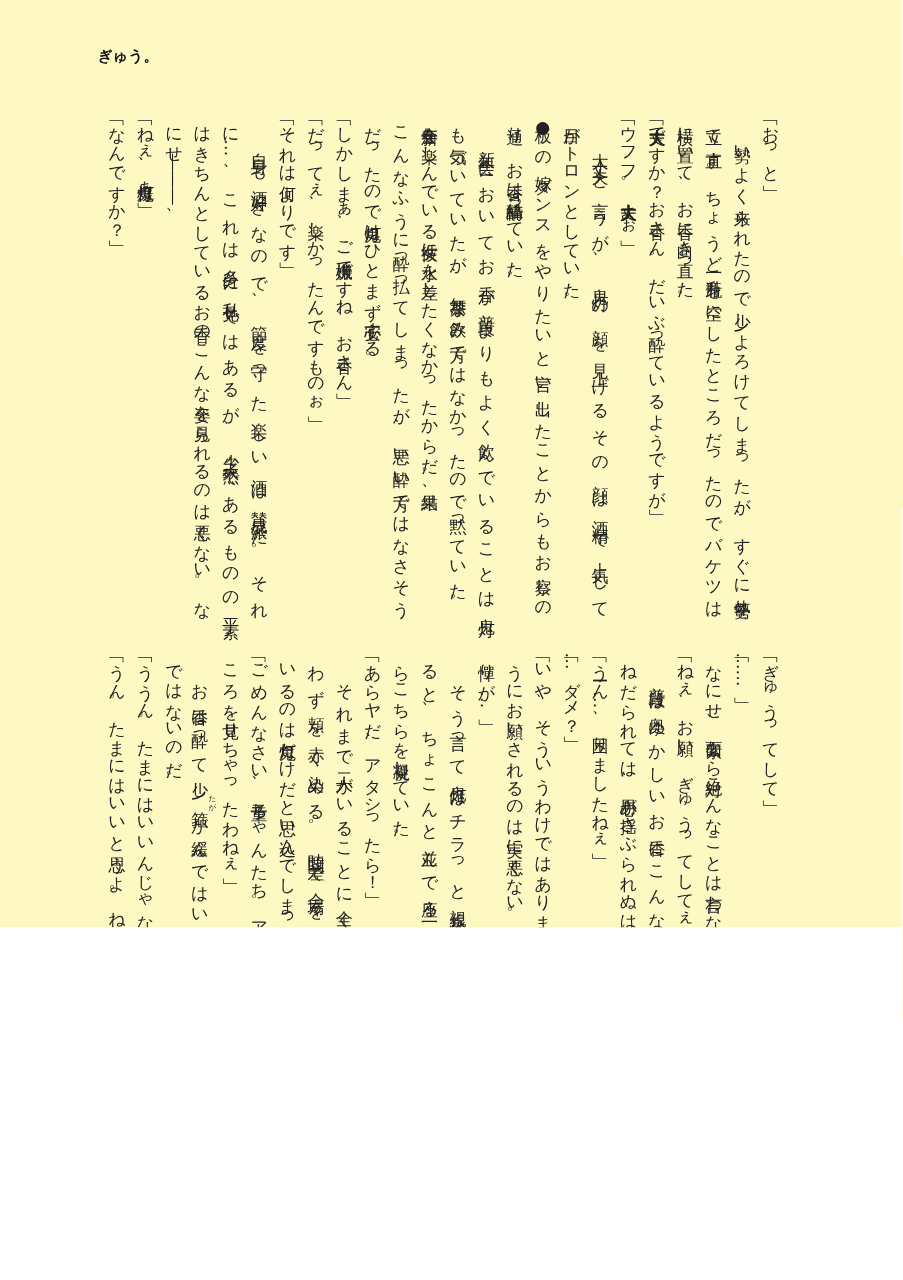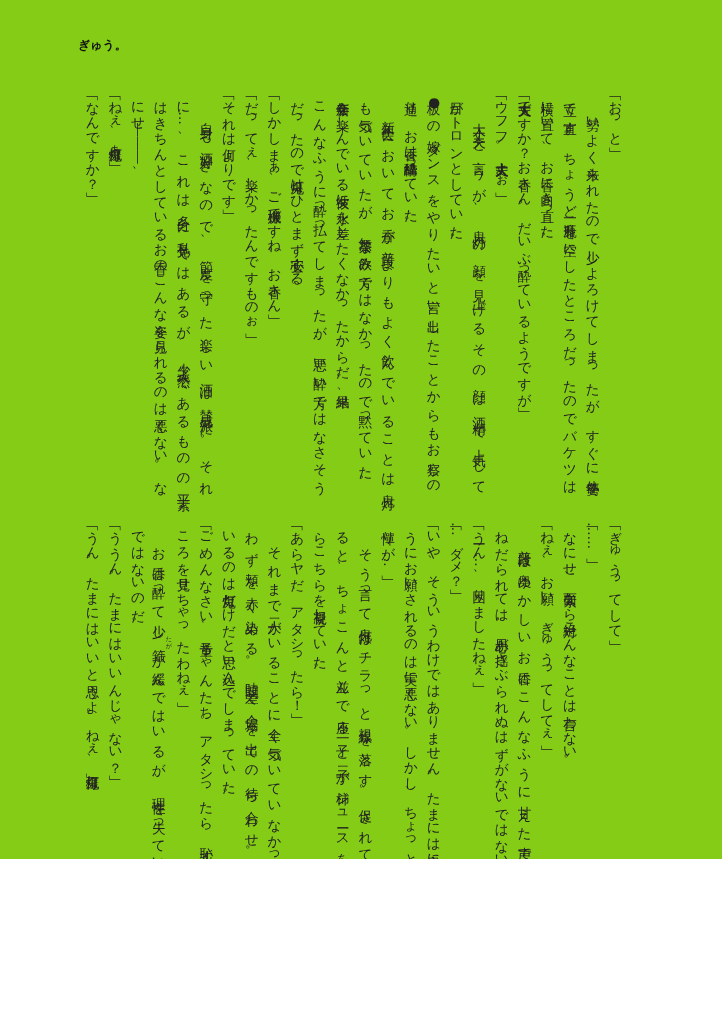--- a/index.html
+++ b/index.html
@@ -1,20 +1,20 @@
 <!DOCTYPE html>
 <html><head>
   <meta charset="utf-8">
   <style>
     html, body { margin: 0; padding: 0; background: #ffffff; }
     .page {
       position: relative;
       width: 722px;
-      height: 859px;
-      background: #84cc16;
+      height: 742px;
+      background: #fef9c3;
       overflow: hidden;
       font-family: "DejaVu Serif", "Liberation Serif", serif;
       color: #222222;
     }
     .running-header {
       position: absolute;
       left: 78px;
       top: 37px;
       font-family: "DejaVu Sans", "Liberation Sans", sans-serif;
       font-weight: bold;

